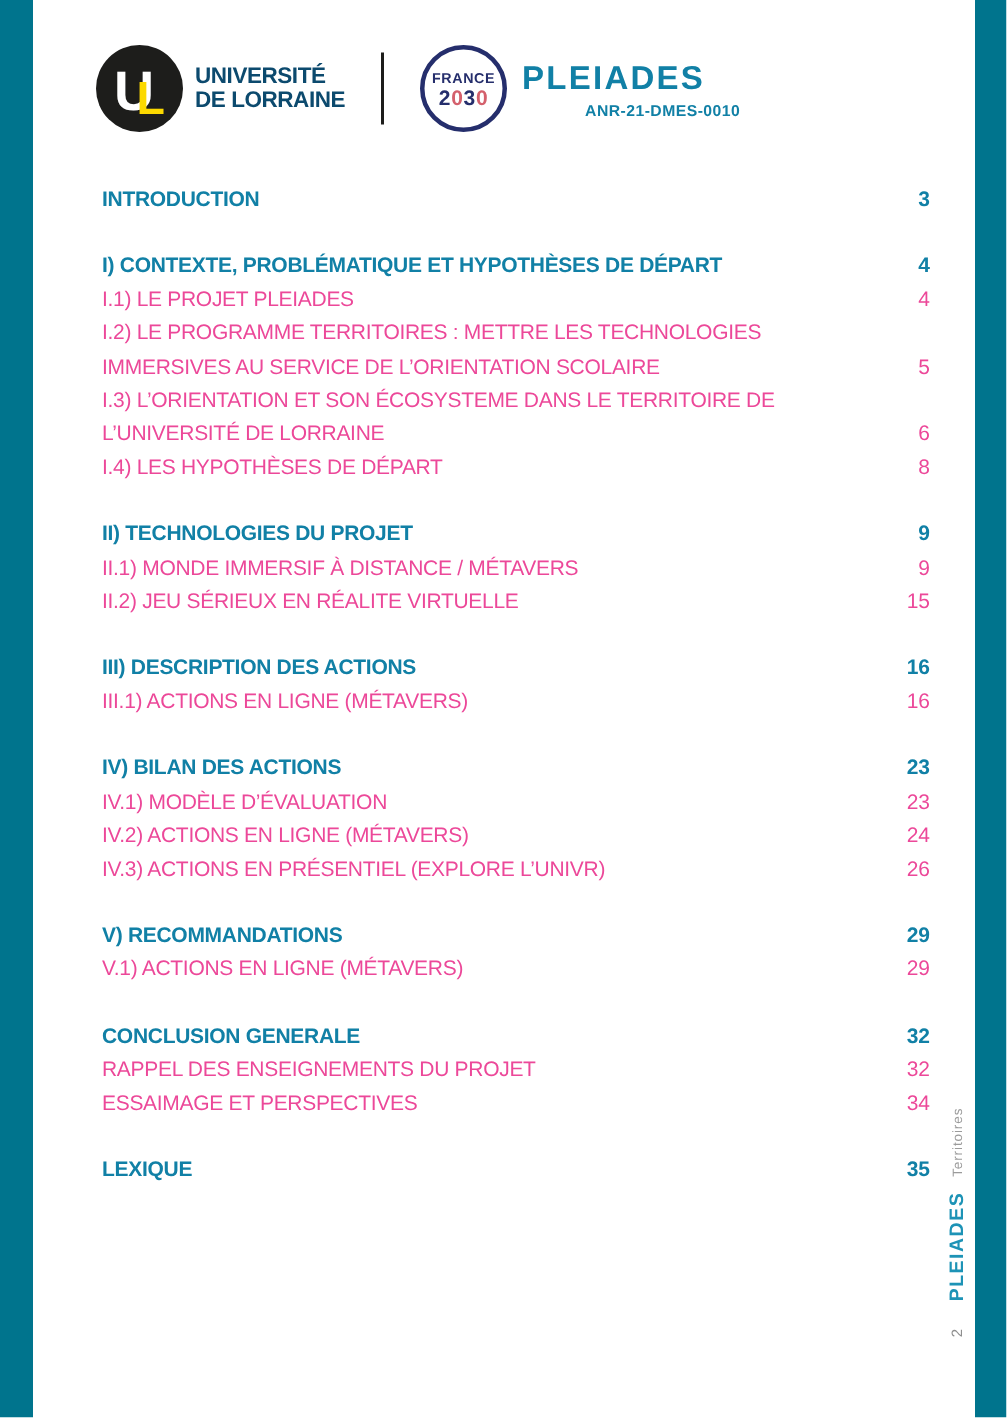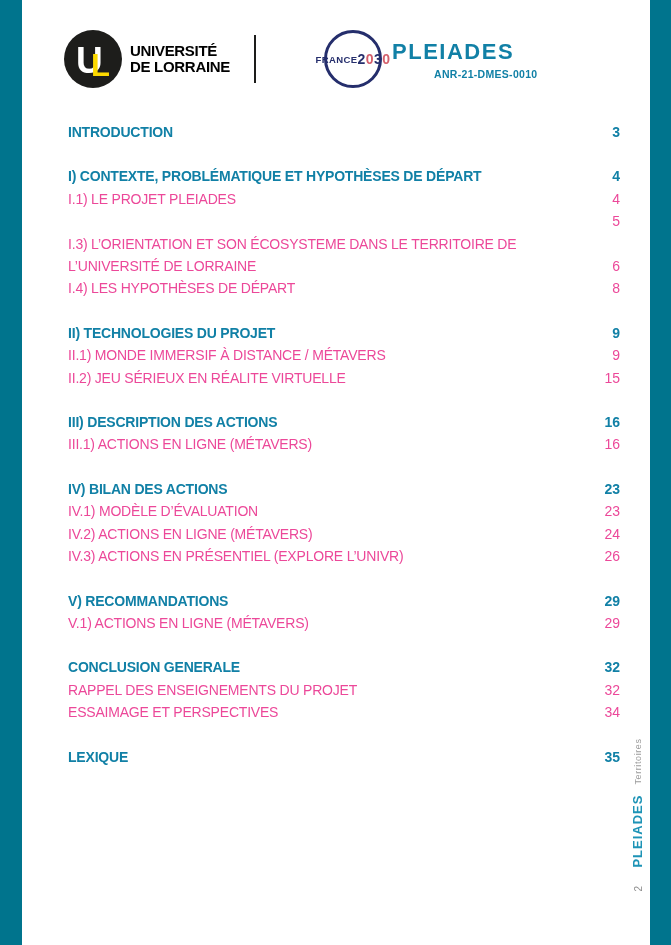--- a/index.html
+++ b/index.html
@@ -12,27 +12,27 @@
   }
   .accent-bar { position:absolute; top:0; height:100%; background:#00748d; }
   .bar-left  { left:0;  width:22px; }
   .bar-right { right:0; width:21px; }
 
   
   .header { position:absolute; left:64px; top:30px; display:flex; align-items:center; }
   .ul-logo { width:58px; height:58px; flex:0 0 auto; }
   .ul-name {
     margin-left:8px; font-weight:bold; font-size:15px; line-height:16px;
-    letter-spacing:-0.3px; color:#000000; white-space:nowrap;
+    letter-spacing:-0.3px; color:#0c4a6e; white-space:nowrap;
   }
   .header-divider { width:2px; height:48px; background:#1d1d1b; margin-left:24px; margin-right:24px; }
   .f2030 {
     width:58px; height:58px; border:3px solid #252e6c; border-radius:50%;
-    display:flex; flex-direction:row; align-items:center; justify-content:center;
-    background:#fff; flex:0 0 auto;margin-left:44px;
+    display:flex; flex-direction:column; align-items:center; justify-content:center;
+    background:#fff; flex:0 0 auto;
   }
   .f2030-top { font-size:9.5px; font-weight:bold; color:#252e6c; letter-spacing:0.4px; }
   .f2030-digits { font-size:14px; font-weight:bold; letter-spacing:0.5px; line-height:14px;text-align:right; }
   .f2030-digits span:nth-child(odd) { color:#252e6c; }
   .f2030-digits span:nth-child(even) { color:#d4606c; }
   .title-block { margin-left:10px; }
   .project-title { font-size:22px; font-weight:bold; color:#1180a6; letter-spacing:1.5px; }
   .project-code { font-size:10.5px; font-weight:bold; color:#1180a6; letter-spacing:0.3px; margin-top:3px;margin-left:42px; }
 
   
@@ -103,20 +103,22 @@
         <div class="toc-page">4</div>
       </div>
       <div class="toc-entry item">
         <div class="toc-label">
           <div class="toc-line">I.1) LE PROJET PLEIADES</div>
         </div>
         <div class="toc-page">4</div>
       </div>
       <div class="toc-entry item">
         <div class="toc-label">
+          <div class="toc-line">I.2) LE PROGRAMME TERRITOIRES : METTRE LES TECHNOLOGIES</div>
+          <div class="toc-line">IMMERSIVES AU SERVICE DE L’ORIENTATION SCOLAIRE</div>
         </div>
         <div class="toc-page">5</div>
       </div>
       <div class="toc-entry item">
         <div class="toc-label">
           <div class="toc-line">I.3) L’ORIENTATION ET SON ÉCOSYSTEME DANS LE TERRITOIRE DE</div>
           <div class="toc-line">L’UNIVERSITÉ DE LORRAINE</div>
         </div>
         <div class="toc-page">6</div>
       </div>

